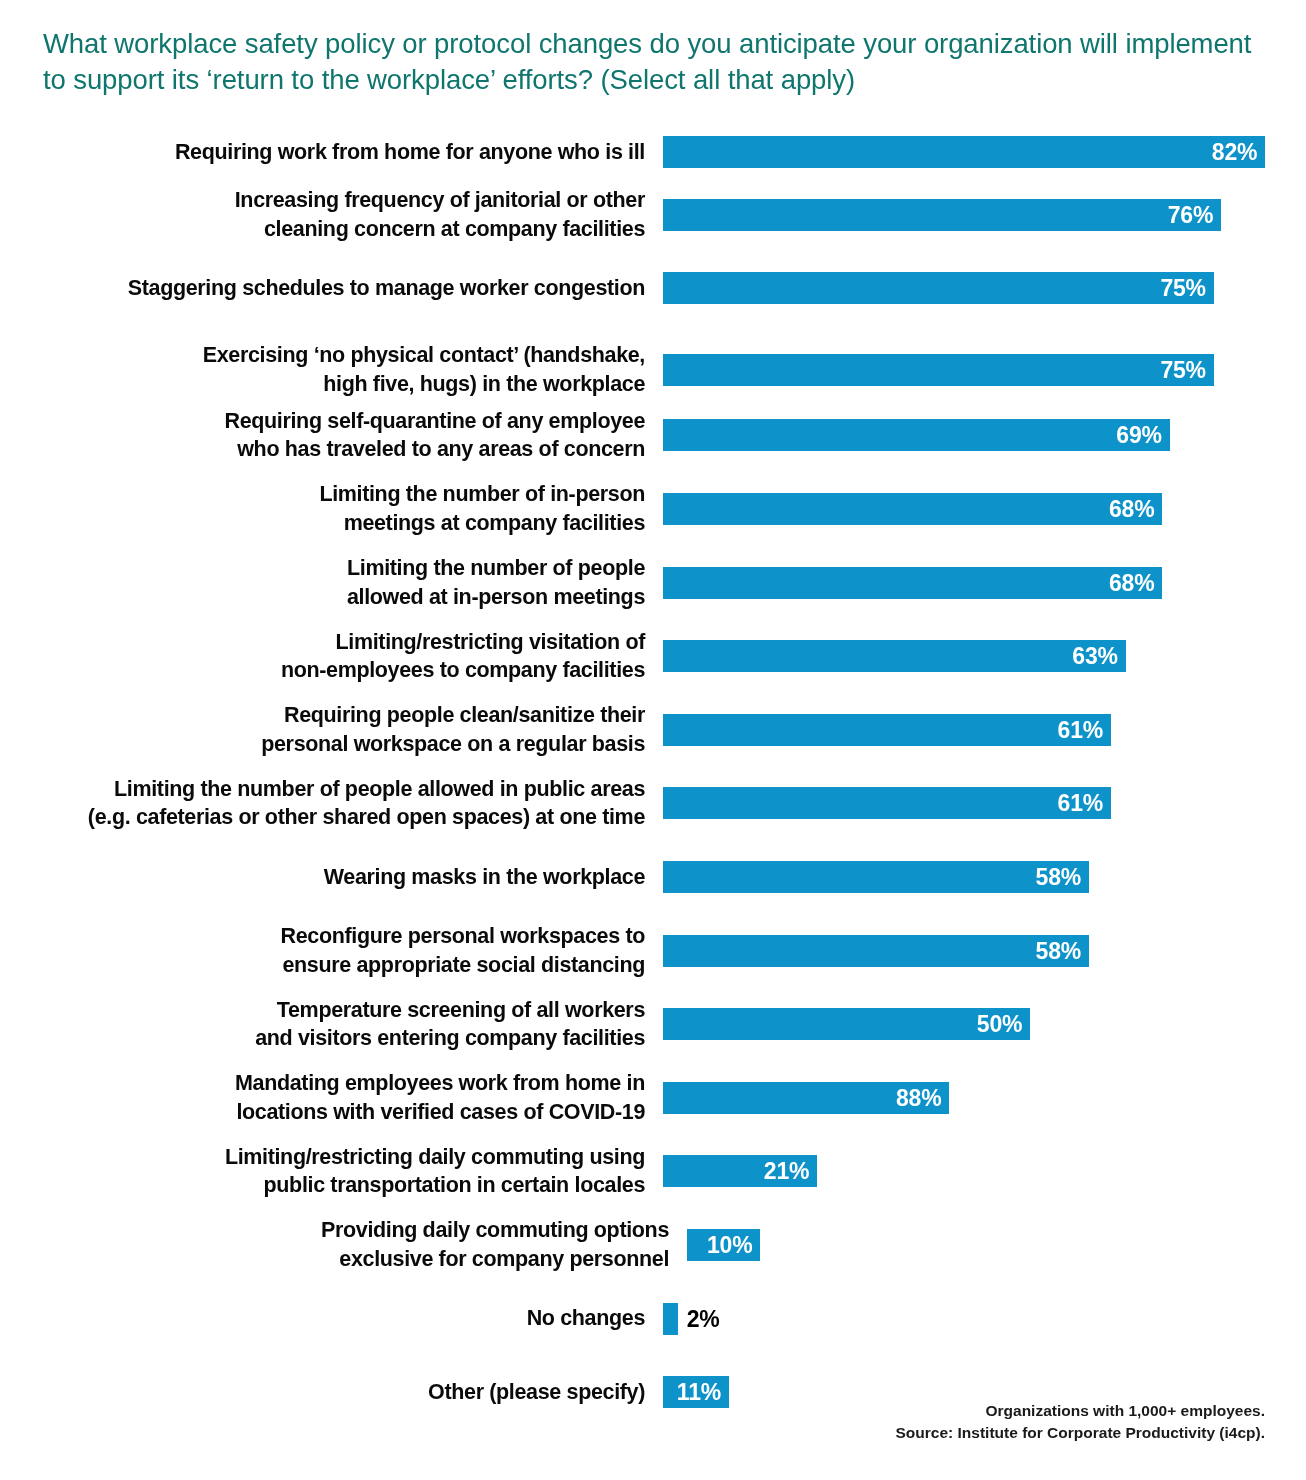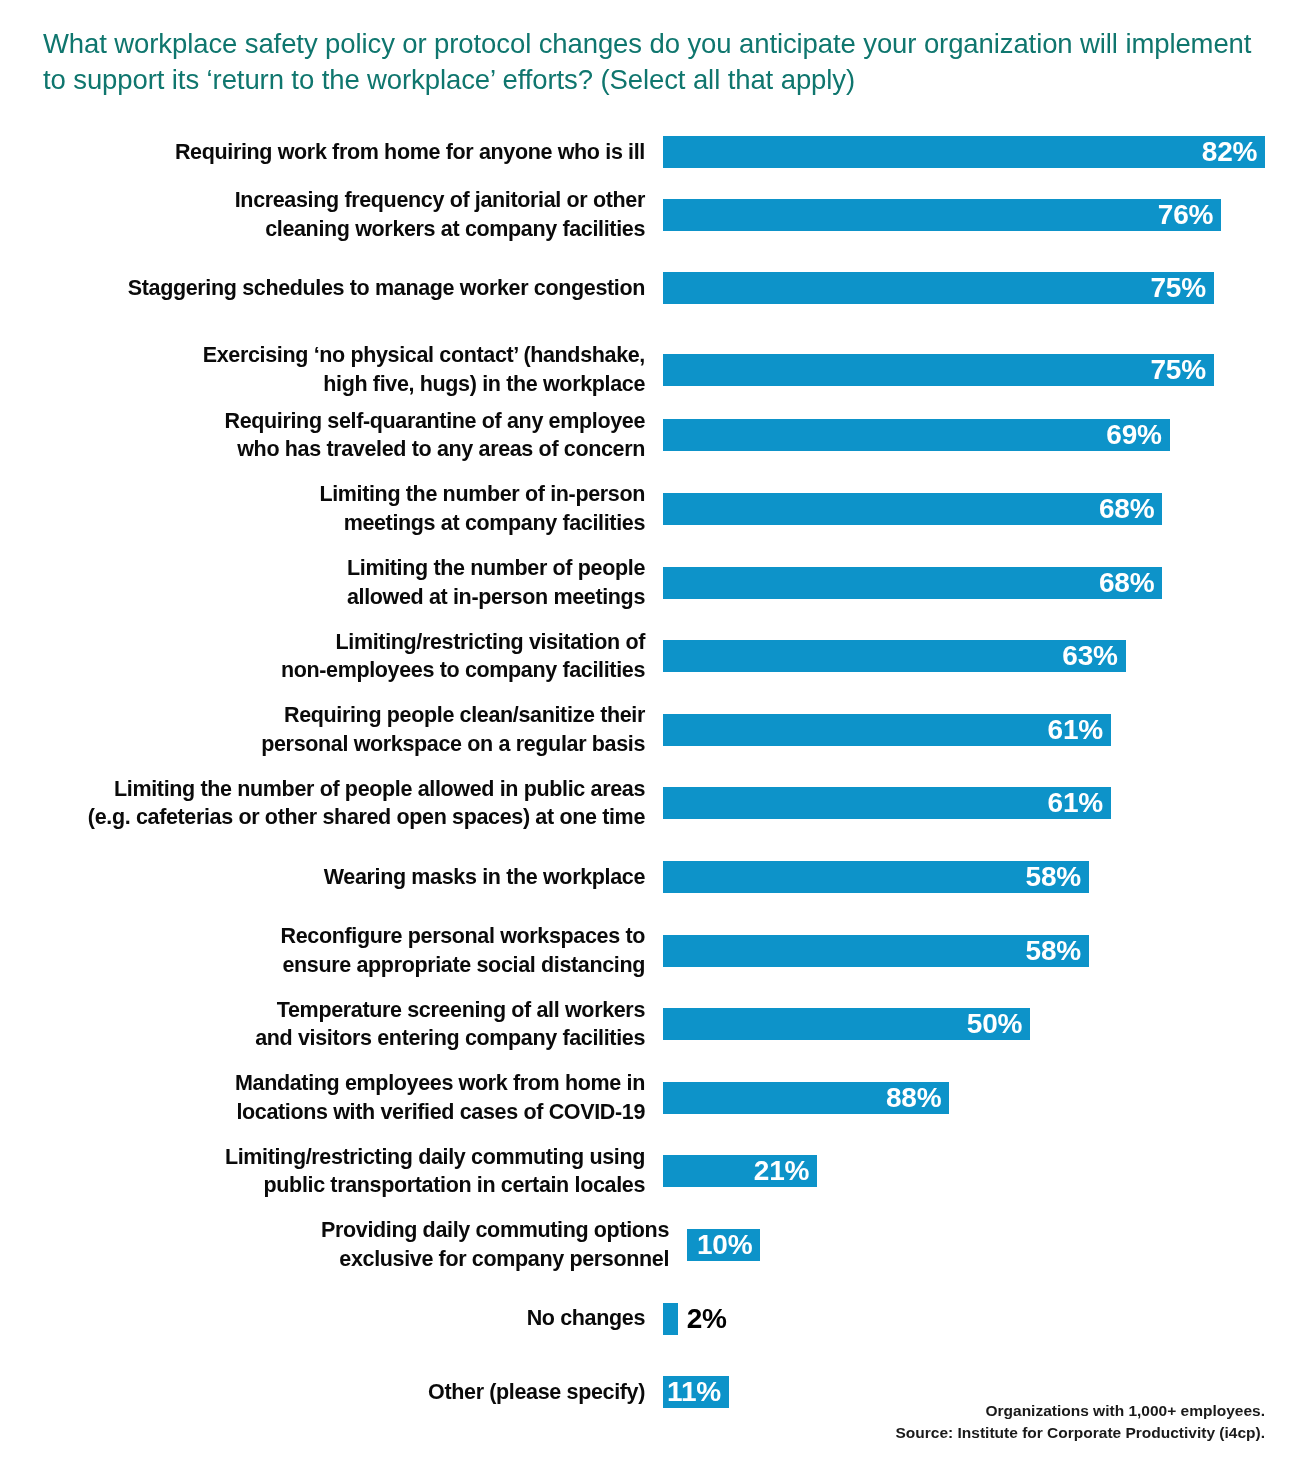--- a/index.html
+++ b/index.html
@@ -73,21 +73,21 @@
     left: 0;
     top: 0;
     height: 100%;
     background: #0d93c9;
   }
 
   .bar-value {
     position: absolute;
     top: 50%;
     transform: translateY(-50%);
-    font-size: 28px;
+    font-size: 23px;
     font-weight: 700;
     letter-spacing: -0.2px;
     line-height: 1;
     text-align: right;
   }
   .bar-value.inside {
     color: #ffffff;
     right: 8px;
   }
   .bar-value.outside {
@@ -117,21 +117,21 @@
 <div id="plot-area">
     <div class="bar-row" style="top: 22px; height: 32px;">
       <div class="cat-label">Requiring work from home for anyone who is ill</div>
       <div class="bar-track" style="width: 602.29px;">
         <div class="bar" style="width: 100%; background: rgb(13, 147, 201);"></div>
         <span class="bar-value inside">82%</span>
       </div>
     </div>
     <div class="bar-row" style="top: 84.6px; height: 32px;">
       <div class="cat-label">Increasing frequency of janitorial or other
-cleaning workers at company facilities</div>
+cleaning concern at company facilities</div>
       <div class="bar-track" style="width: 558.22px;">
         <div class="bar" style="width: 100%; background: rgb(13, 147, 201);"></div>
         <span class="bar-value inside">76%</span>
       </div>
     </div>
     <div class="bar-row" style="top: 158.2px; height: 32px;">
       <div class="cat-label">Staggering schedules to manage worker congestion</div>
       <div class="bar-track" style="width: 550.875px;">
         <div class="bar" style="width: 100%; background: rgb(13, 147, 201);"></div>
         <span class="bar-value inside">75%</span>

